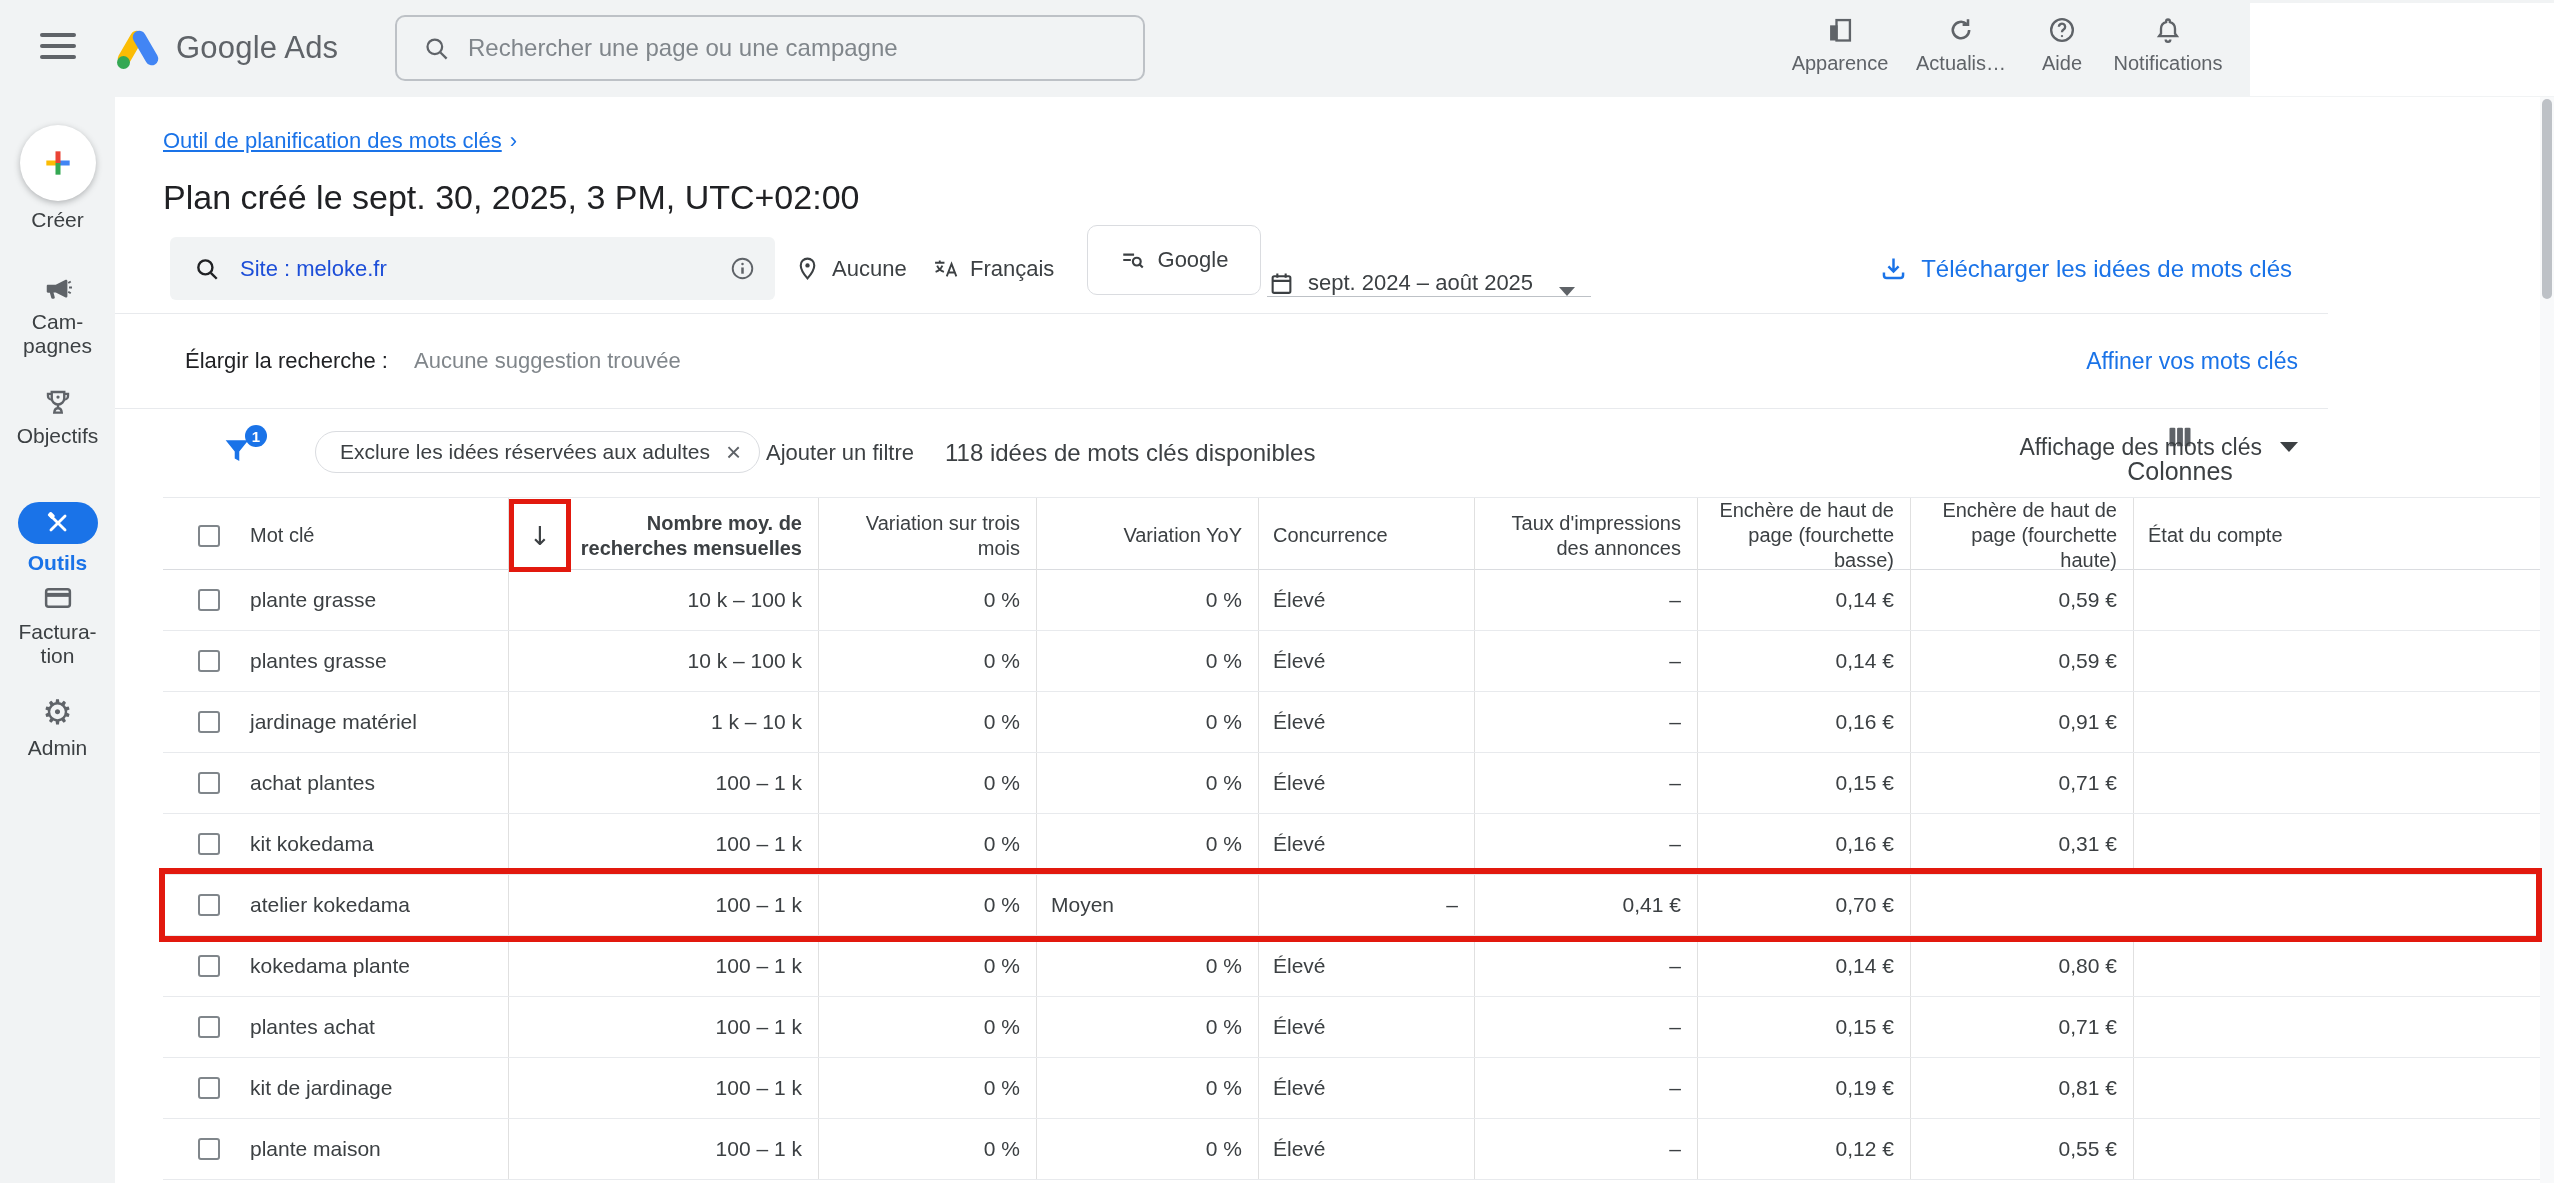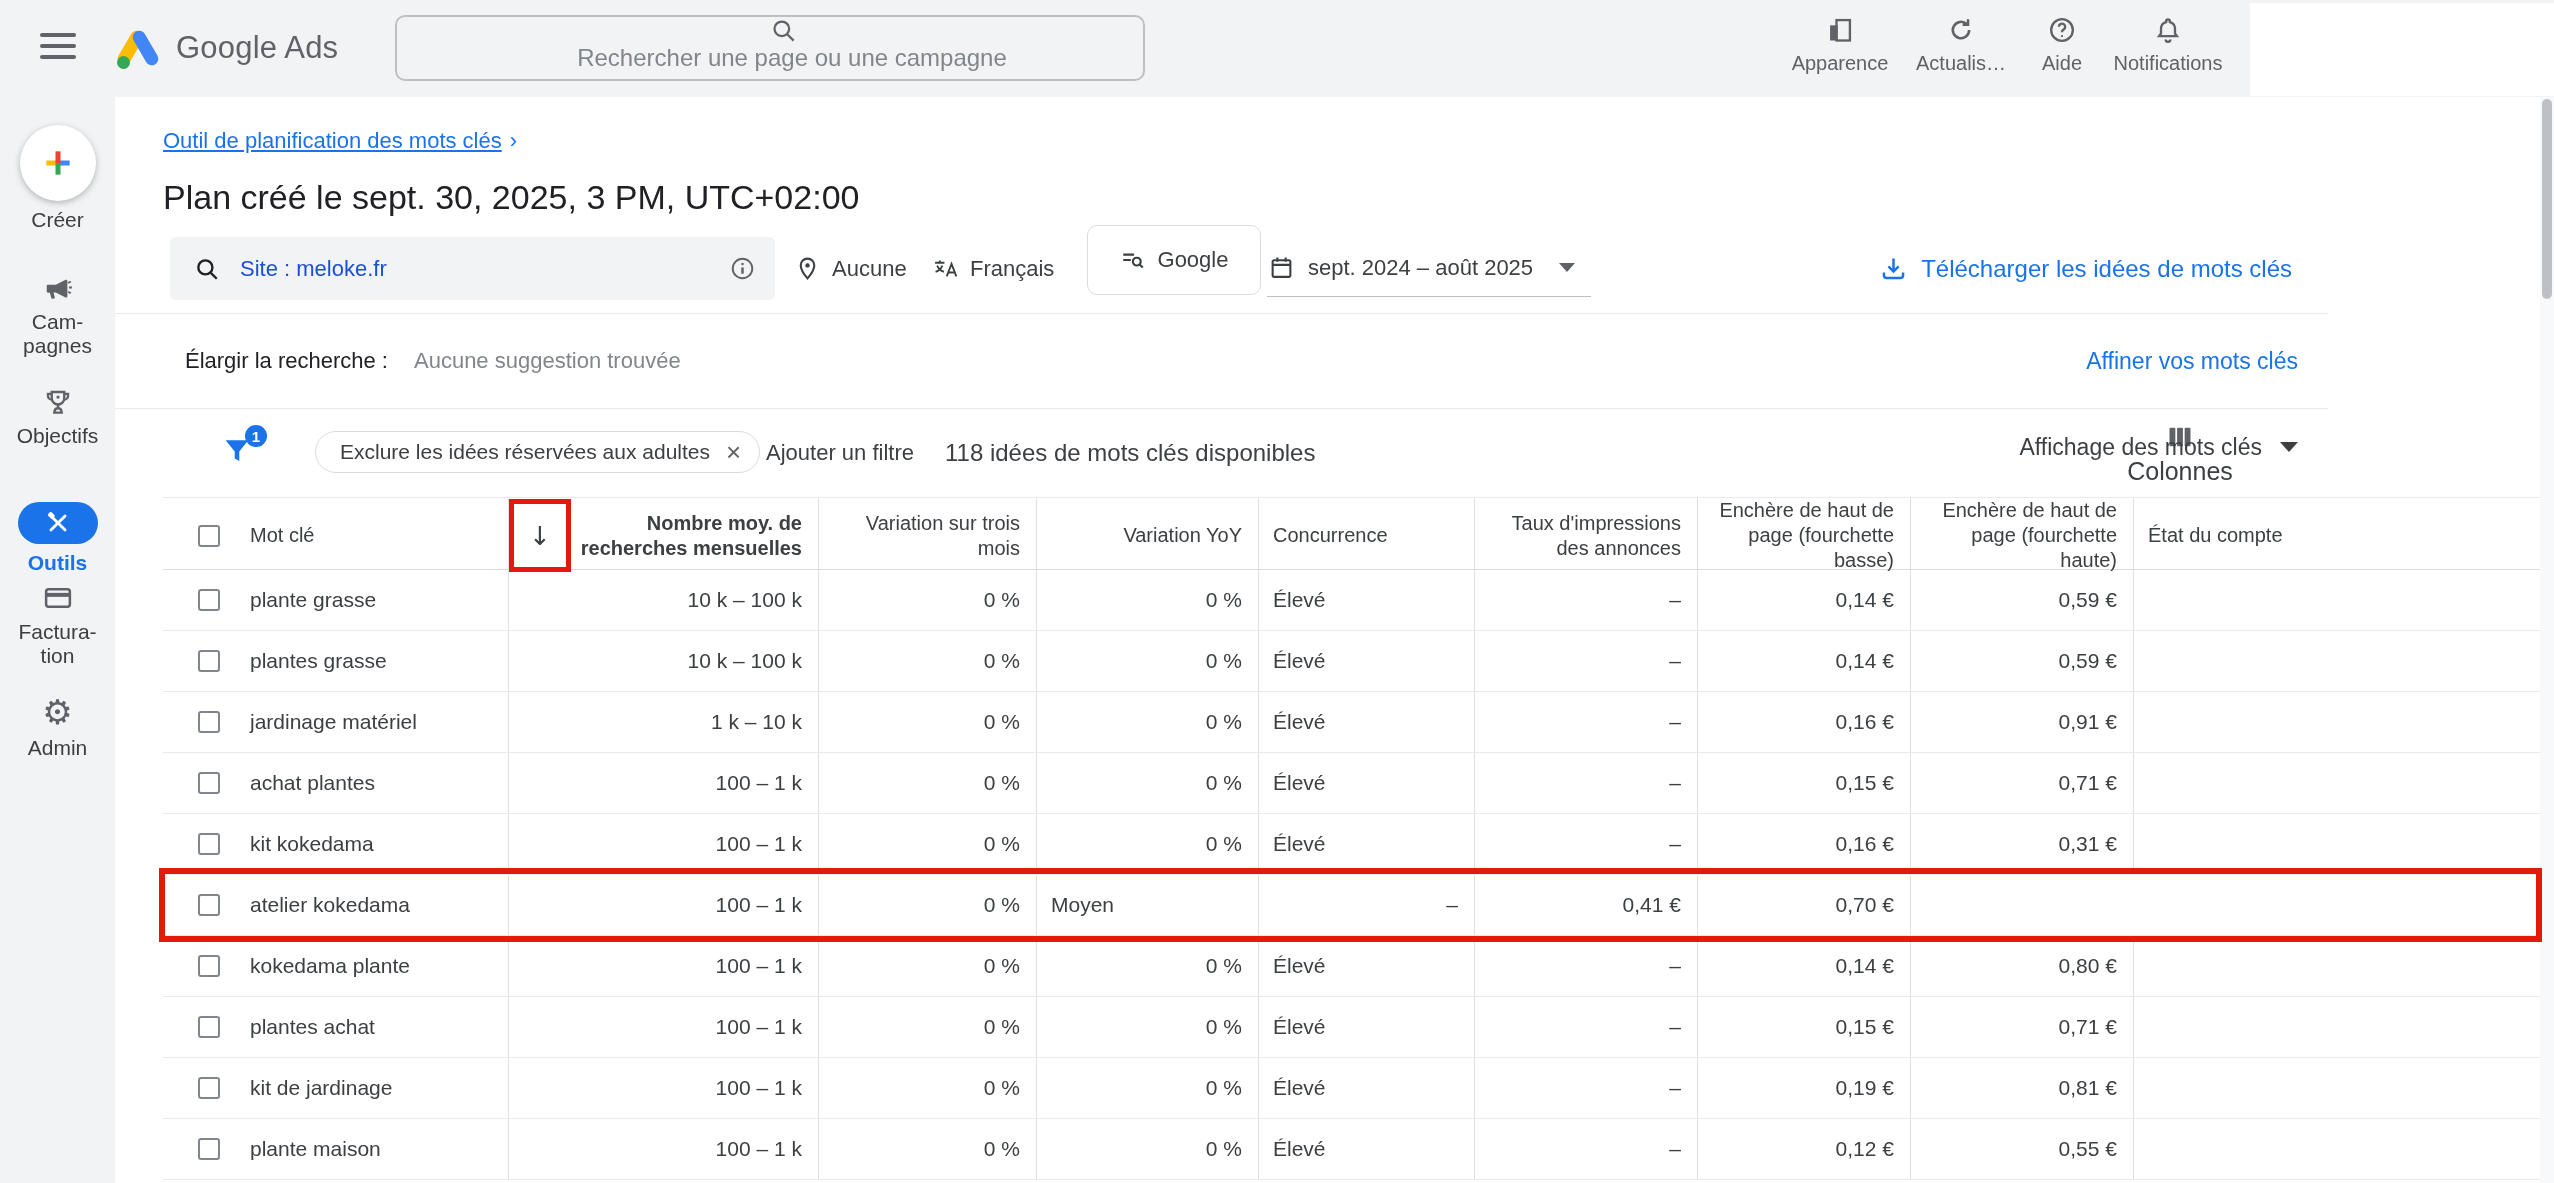--- a/index.html
+++ b/index.html
@@ -13,21 +13,21 @@
   
   .topbar { position:absolute; left:0; top:0; width:100%; height:97px; background:#f1f3f4; }
   .hamburger { position:absolute; left:40px; top:33px; width:36px; height:30px; cursor:pointer; }
   .hamburger i { display:block; height:4px; background:#5f6368; border-radius:2px; margin-bottom:7px; }
   .logo { position:absolute; left:114px; top:24px; display:flex; align-items:center; }
   .logo svg { width:48px; height:48px; }
   .logo-text { margin-left:14px; font-size:31px; color:#5f6368; letter-spacing:.2px; }
   .topsearch {
     position:absolute; left:395px; top:15px; width:750px; height:66px;
     border:2px solid #bdc1c6; border-radius:10px; display:flex; align-items:center;
-    padding-left:26px; cursor:text;flex-direction:column;
+    padding-left:26px; cursor:text;
   }
   .topsearch svg { width:27px; height:27px; color:#5f6368; }
   .topsearch .ph { margin-left:18px; font-size:24px; color:#80868b; }
   .tb-action { position:absolute; top:16px; width:160px; display:flex; flex-direction:column; align-items:center; cursor:pointer; }
   .tb-action svg { width:28px; height:28px; color:#5f6368; }
   .tb-action .lbl { margin-top:8px; font-size:20px; color:#5f6368; white-space:nowrap; }
   .redacted { position:absolute; left:2250px; top:3px; width:304px; height:93px; background:#fff; }
   
   .sidebar { position:absolute; left:0; top:97px; width:115px; height:1086px; background:#f1f3f4; }
   .side-item { position:absolute; left:0; width:115px; display:flex; flex-direction:column; align-items:center; cursor:pointer; }
@@ -58,21 +58,21 @@
   .site-input svg.info { width:25px; height:25px; color:#5f6368; }
   .ctl { position:absolute; top:140px; height:63px; display:flex; align-items:center; cursor:pointer; }
   .ctl svg { width:25px; height:25px; color:#3c4043; }
   .ctl .ctxt { margin-left:12px; font-size:22px; color:#3c4043; white-space:nowrap; }
   .ctl-location { left:680px; }
   .ctl-language { left:818px; }
   .network-box { position:absolute; left:972px; top:128px; width:174px; height:70px; border:1px solid #dadce0;
     border-radius:10px; display:flex; align-items:center; justify-content:center; cursor:pointer; background:#fff; }
   .network-box svg { width:26px; height:26px; color:#3c4043; }
   .network-box .ctxt { margin-left:12px; font-size:22px; color:#3c4043; }
-  .date-select { position:absolute; left:1152px; top:142px; height:58px; display:flex; align-items:center;
+  .date-select { position:absolute; left:1152px; top:142px; height:58px; display:flex; align-items:flex-end;
     border-bottom:1px solid #bdc1c6; padding:0 16px 0 2px; cursor:pointer; }
   .date-select svg { width:25px; height:25px; color:#3c4043; }
   .date-select .ctxt { margin:0 26px 0 14px; font-size:22px; color:#3c4043; white-space:nowrap; }
   .caret-down { width:0; height:0; border-left:8px solid transparent; border-right:8px solid transparent; border-top:9px solid #5f6368; }
   .download-link { position:absolute; right:36px; top:140px; height:63px; display:flex; align-items:center; cursor:pointer; }
   .download-link svg { width:27px; height:27px; color:#1a73e8; }
   .download-link .ltxt { margin-left:14px; font-size:24px; color:#1a73e8; white-space:nowrap; }
   .divider { position:absolute; left:0; width:100%; height:1px; background:#e8eaed; }
   
   .suggest-row { position:absolute; left:0; top:217px; width:100%; height:94px; }

